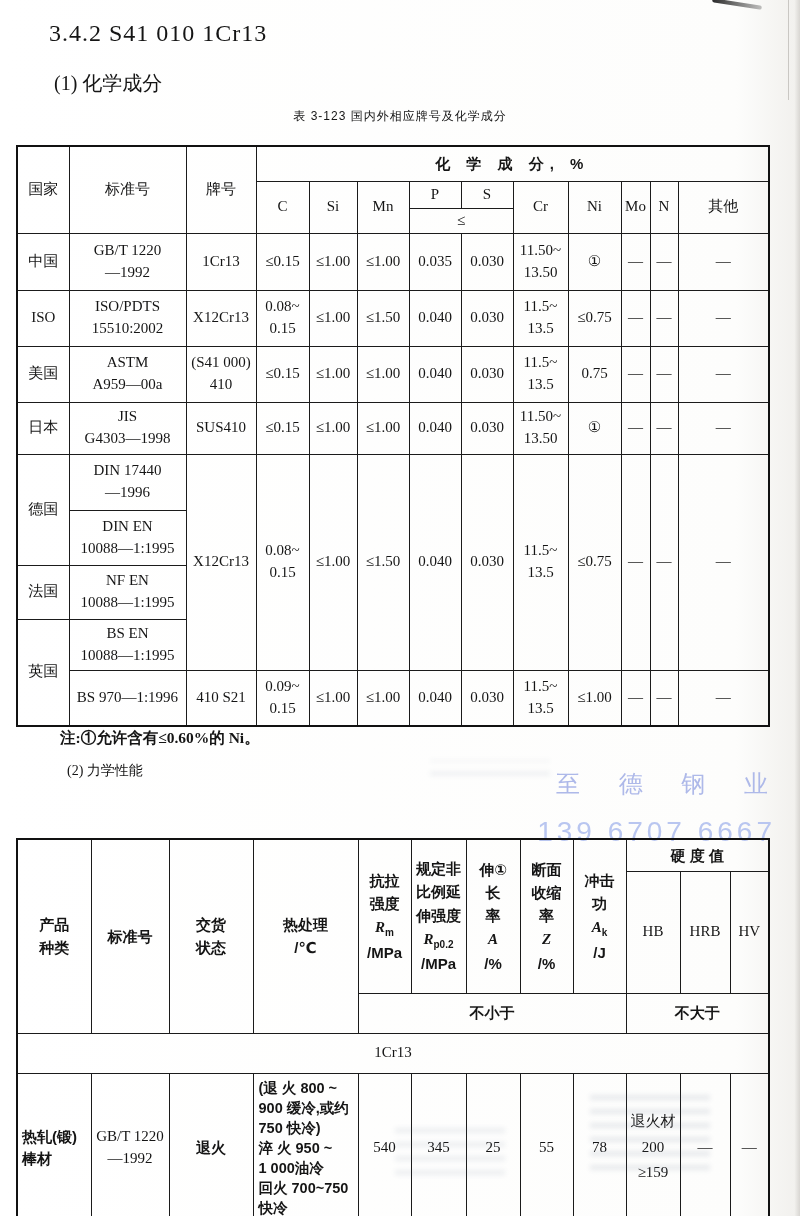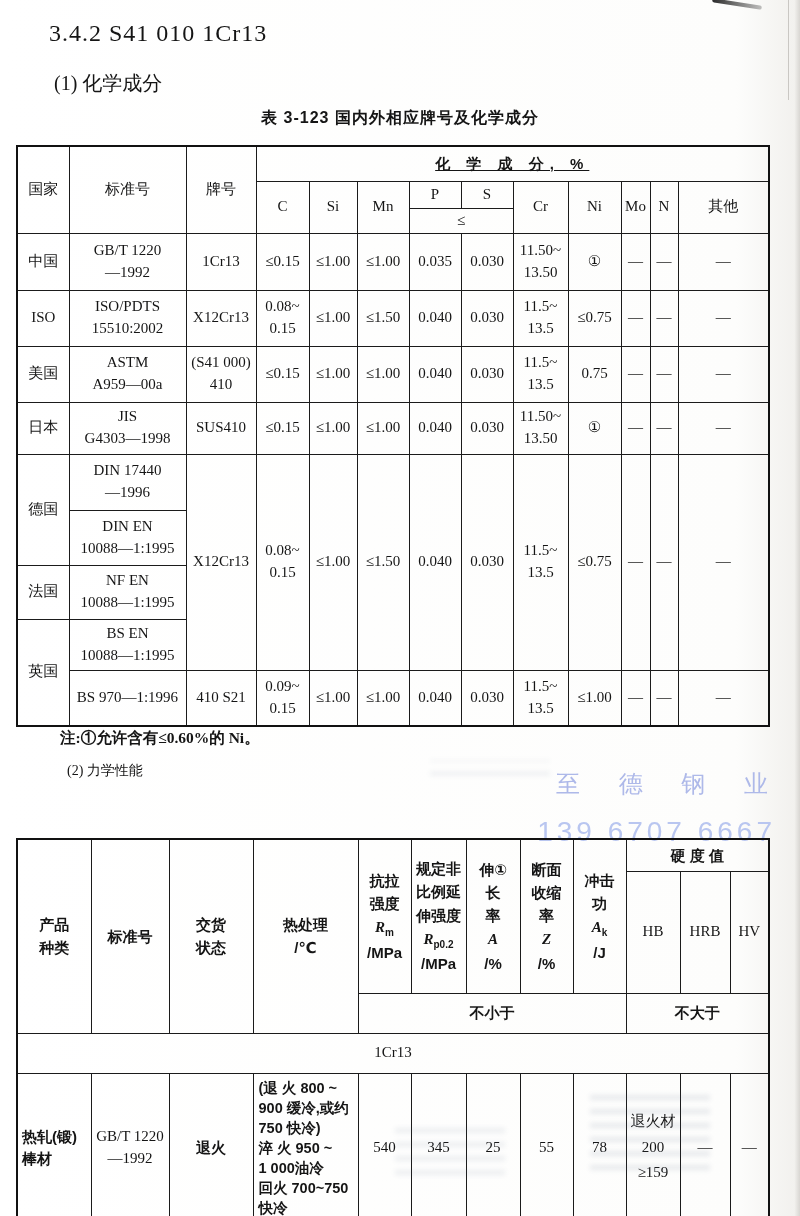--- a/index.html
+++ b/index.html
@@ -9,35 +9,35 @@
     background:#ffffff; color:#151515;
     width:800px; height:1216px; position:relative; overflow:hidden;
   }
   .page { position:absolute; inset:0; background:linear-gradient(90deg,#ffffff 0%,#fdfdfc 92%,#f2f1ee 99.3%,#d8d6d2 100%); }
 
   
   .h-main { position:absolute; left:20px; top:20px; font-size:24px; letter-spacing:1px;margin-left:29px; }
   .h-sub1 { position:absolute; left:54px; top:70px; font-size:20px;text-align:center; }
   .h-sub2 { position:absolute; left:67px; top:762px; font-size:14px; }
   .t-title { position:absolute; width:100%; text-align:center;
-    font-family:"Liberation Sans","DejaVu Sans",sans-serif; font-weight:bold; font-size:16px; letter-spacing:1px; }
+    font-family:"Liberation Sans","DejaVu Sans",sans-serif; font-weight:normal; font-size:12px; letter-spacing:1px; }
   .t1-title { top:108px; }
   .t2-title { top:800px; }
   .note { position:absolute; left:60px; top:728px; font-size:15.5px;
     font-family:Liberation Serif, serif; font-weight:600; }
 
   
   table { border-collapse:collapse; table-layout:fixed; position:absolute; left:16px; }
   td { border:1.6px solid #1b1b1b; text-align:center; vertical-align:middle;
        font-size:15px; line-height:1.45; padding:1px 2px; white-space:pre-line; overflow:hidden; }
   .t1 { top:145px; width:753px; }
   .t1 td { border-width:1.7px; }
   .t2 { top:838px; width:753px; }
   table, .outer { border:2.5px solid #111; }
-  .grp { letter-spacing:6px; font-weight:600; font-family:"Liberation Sans","DejaVu Sans",sans-serif;text-decoration:underline; }
+  .grp { letter-spacing:6px; font-weight:600; font-family:"Liberation Sans","DejaVu Sans",sans-serif; }
   .t2 .hcell { font-family:"Liberation Sans","DejaVu Sans",sans-serif; font-weight:600; font-size:15px; line-height:1.55; }
   .t2 .sym { font-style:italic; font-family:"Liberation Serif",serif; font-weight:600; }
   .t2 sub { font-size:10px; }
   .heat { text-align:left !important; padding:4px 5px !important; line-height:1.38 !important;
           font-family:"Liberation Sans","DejaVu Sans",sans-serif; font-weight:600; font-size:14.5px; }
   .lh17 { line-height:1.7; }
   .bold-cjk { font-family:"Liberation Sans","DejaVu Sans",sans-serif; font-weight:600; }
 
   
   .wm { position:absolute; right:24px; top:768px; text-align:right; pointer-events:none;

